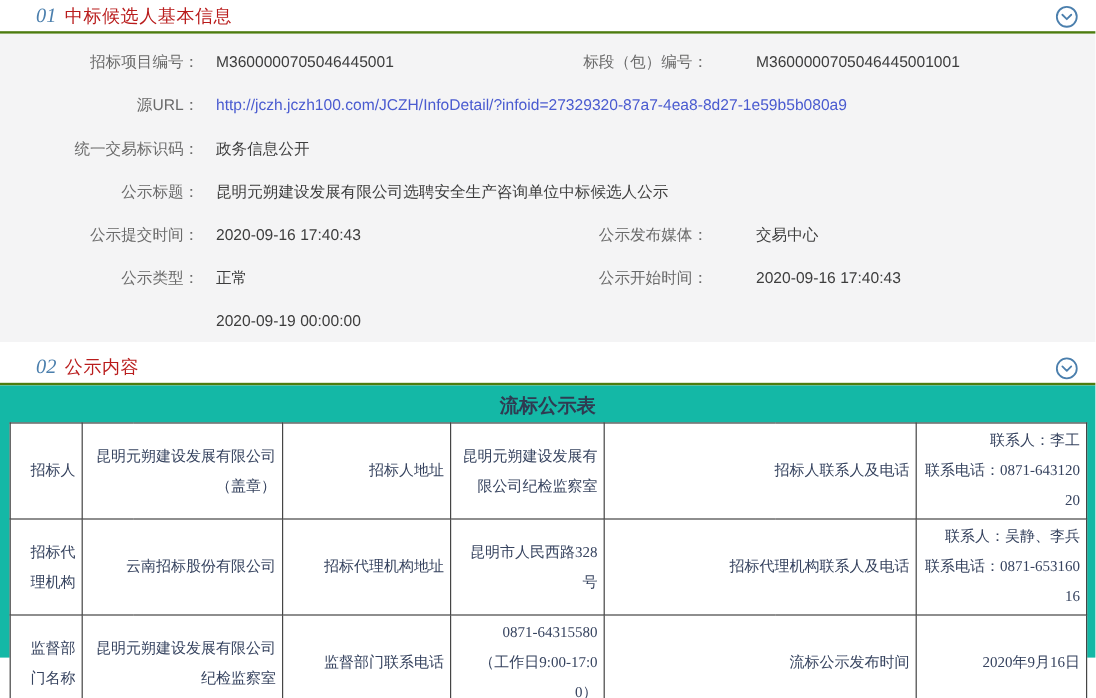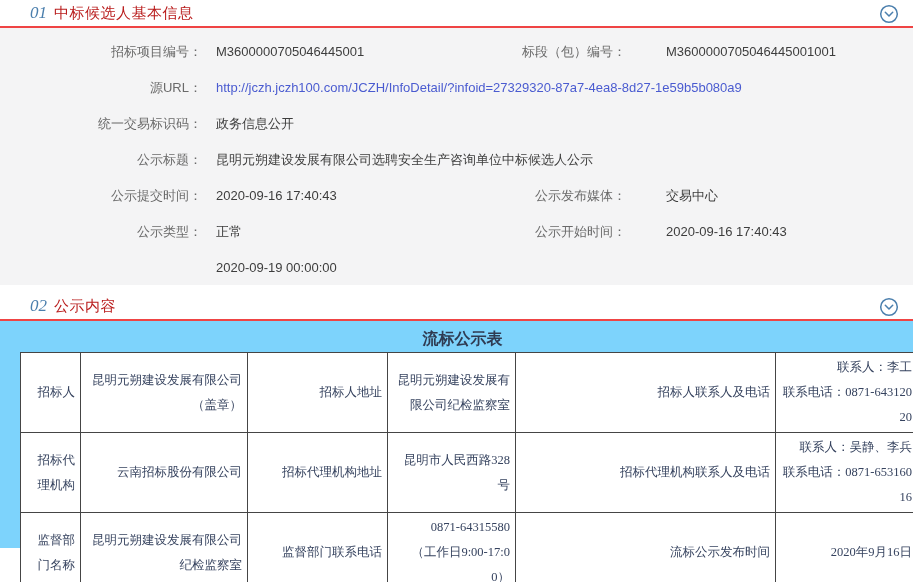--- a/index.html
+++ b/index.html
@@ -1,39 +1,39 @@
 <!DOCTYPE html>
 <html><head>
 <meta charset="utf-8">
 <style>
   * { margin:0; padding:0; box-sizing:border-box; }
   html,body { width:913px; height:582px; overflow:hidden; background:#ffffff;
     font-family:"Liberation Sans","DejaVu Sans",sans-serif; }
 
-  .sec-header { position:relative; height:28px; border-bottom:2px solid #ef4444;
+  .sec-header { position:relative; height:28px; border-bottom:2px solid #4d7c0f;
     display:flex; align-items:center; padding:0 14px 0 30px; background:#fff; }
   .sec-num { font-family:"Liberation Serif","DejaVu Serif",serif; font-style:italic;
     font-size:17px; color:#4b7fad; margin-right:7px; }
   .sec-title { font-size:15px; color:#b91c1c; letter-spacing:0.5px; }
   .chevron { position:absolute; right:14px; top:4px; width:20px; height:20px; cursor:pointer; }
 
   .sec1-body { background:#f4f4f5; height:257px; padding-top:6px; }
-  .f-row { position:relative; height:36px; font-size:13px;margin-left:36px; }
+  .f-row { position:relative; height:36px; font-size:13px; }
   .f-row .lbl { position:absolute; left:0; top:0; width:166px; line-height:36px;
     text-align:right; color:#6a6a6a; white-space:nowrap; }
   .f-row .val { position:absolute; left:180px; top:0; line-height:36px; color:#3d3d3d;
     white-space:nowrap; }
   .f-row .lbl-r { position:absolute; left:430px; top:0; width:160px; line-height:36px;
     text-align:right; color:#6a6a6a; white-space:nowrap; }
   .f-row .val-r { position:absolute; left:630px; top:0; line-height:36px; color:#3d3d3d;
     white-space:nowrap; }
   .f-row .link { color:#4a5bd0; text-decoration:none; cursor:pointer; }
 
   .sec2 { margin-top:8px; }
-  .sec2-body { background:#7dd3fc; padding-top:7px; height:227px;padding-left:12px; }
+  .sec2-body { background:#14b8a6; padding-top:7px; height:227px; }
   .tbl-title { text-align:center; font-family:"Liberation Serif","DejaVu Serif",serif;
     font-weight:bold; font-size:16px; color:#2f3b52; height:24px; line-height:22px; }
   table.notice { border-collapse:collapse; margin-left:8px; width:897px;
     background:#fff; table-layout:fixed; }
   table.notice td { border:1px solid #454545; text-align:right; vertical-align:middle;
     font-family:"Liberation Serif","DejaVu Serif",serif; font-size:12.5px; color:#36435f;
     line-height:2; padding:2px 5px; word-break:break-all; }
 </style>
 </head>
 <body>

